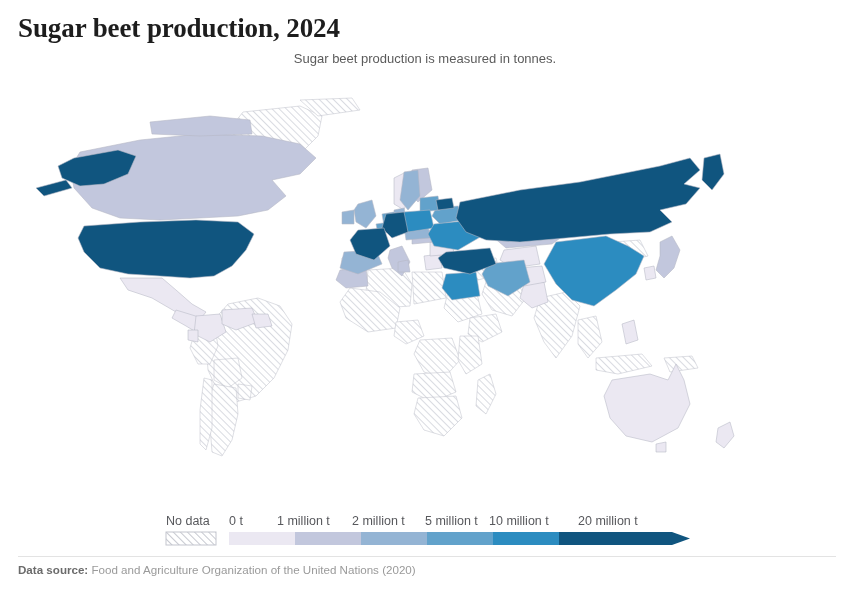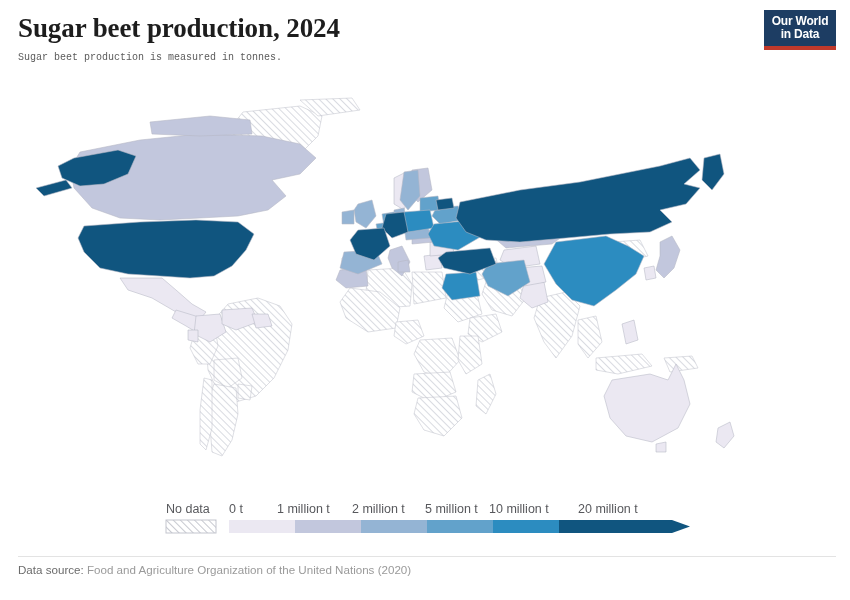--- a/index.html
+++ b/index.html
@@ -12,22 +12,23 @@
   .chart{position:relative;width:850px;height:596px;box-sizing:border-box;}
 
   
   .header{position:absolute;left:18px;top:14px;right:18px;}
   .title{
     font-family:"Liberation Serif",serif;
     font-size:27px;font-weight:700;color:#1d1d1d;
     letter-spacing:-0.1px;line-height:1.1;margin:0;
   }
   .subtitle{
-    font-size:10px;color:#5b5b5b;margin:7px 0 0 0;line-height:1.3;
-    font-family:Liberation Mono, monospace;
+    font-size:13px;color:#5b5b5b;margin:7px 0 0 0;line-height:1.3;
+    font-family:Liberation Sans, sans-serif;
+    text-align:center;
   }
 
   
   .logo{
     position:absolute;right:14px;top:10px;
     width:72px;height:40px;background:#1d3d63;
     display:flex;flex-direction:column;align-items:center;justify-content:center;
     border-bottom:4px solid #c0392b;box-sizing:border-box;
   }
   .logo span{
@@ -35,50 +36,46 @@
     text-align:center;letter-spacing:-0.2px;font-family:"Liberation Sans",sans-serif;
   }
 
   
   .map-wrap{position:absolute;left:0;top:92px;width:850px;height:410px;}
   .map-wrap svg{display:block;width:100%;height:100%;}
   .country{stroke:#b6b8c4;stroke-width:0.55;stroke-linejoin:round;vector-effect:non-scaling-stroke;}
   .nodata{fill:url(#hatch);stroke:#c3c5ce;stroke-width:0.55;vector-effect:non-scaling-stroke;}
 
   
-  .legend{position:absolute;left:0;top:496px;width:850px;height:42px;}
+  .legend{position:absolute;left:0;top:508px;width:850px;height:42px;}
   .legend svg{display:block;}
 
   
   .footer{
     position:absolute;left:18px;right:14px;top:563px;
     font-size:11.6px;color:#9a9a9a;
     display:flex;justify-content:space-between;align-items:baseline;
     font-family:"Liberation Sans",sans-serif;
   }
-  .footer .src-label{color:#6b6b6b;font-weight:400;}
+  .footer .src-label{color:#6b6b6b;font-weight:700;}
   .footer .right{color:#9a9a9a;white-space:nowrap;}
   .footer-rule{
     position:absolute;left:18px;right:14px;top:556px;height:1px;background:#e3e3e3;
   }
 </style>
 </head>
 <body>
 
 <div class="chart">
 
   <div class="header">
     <h1 class="title">Sugar beet production, 2024</h1>
     <p class="subtitle">Sugar beet production is measured in tonnes.</p>
   </div>
 
-  <div class="logo">
-    <span>Our World</span>
-    <span>in Data</span>
-  </div>
 
   <div class="map-wrap">
     <svg viewBox="0 0 850 410" preserveAspectRatio="xMidYMid meet">
       <defs>
         <pattern id="hatch" width="5" height="5" patternTransform="rotate(-45)" patternUnits="userSpaceOnUse">
           <rect width="5" height="5" fill="#ffffff"></rect>
           <line x1="0" y1="0" x2="0" y2="5" stroke="#d0d2da" stroke-width="1.6"></line>
         </pattern>
       </defs>
 

